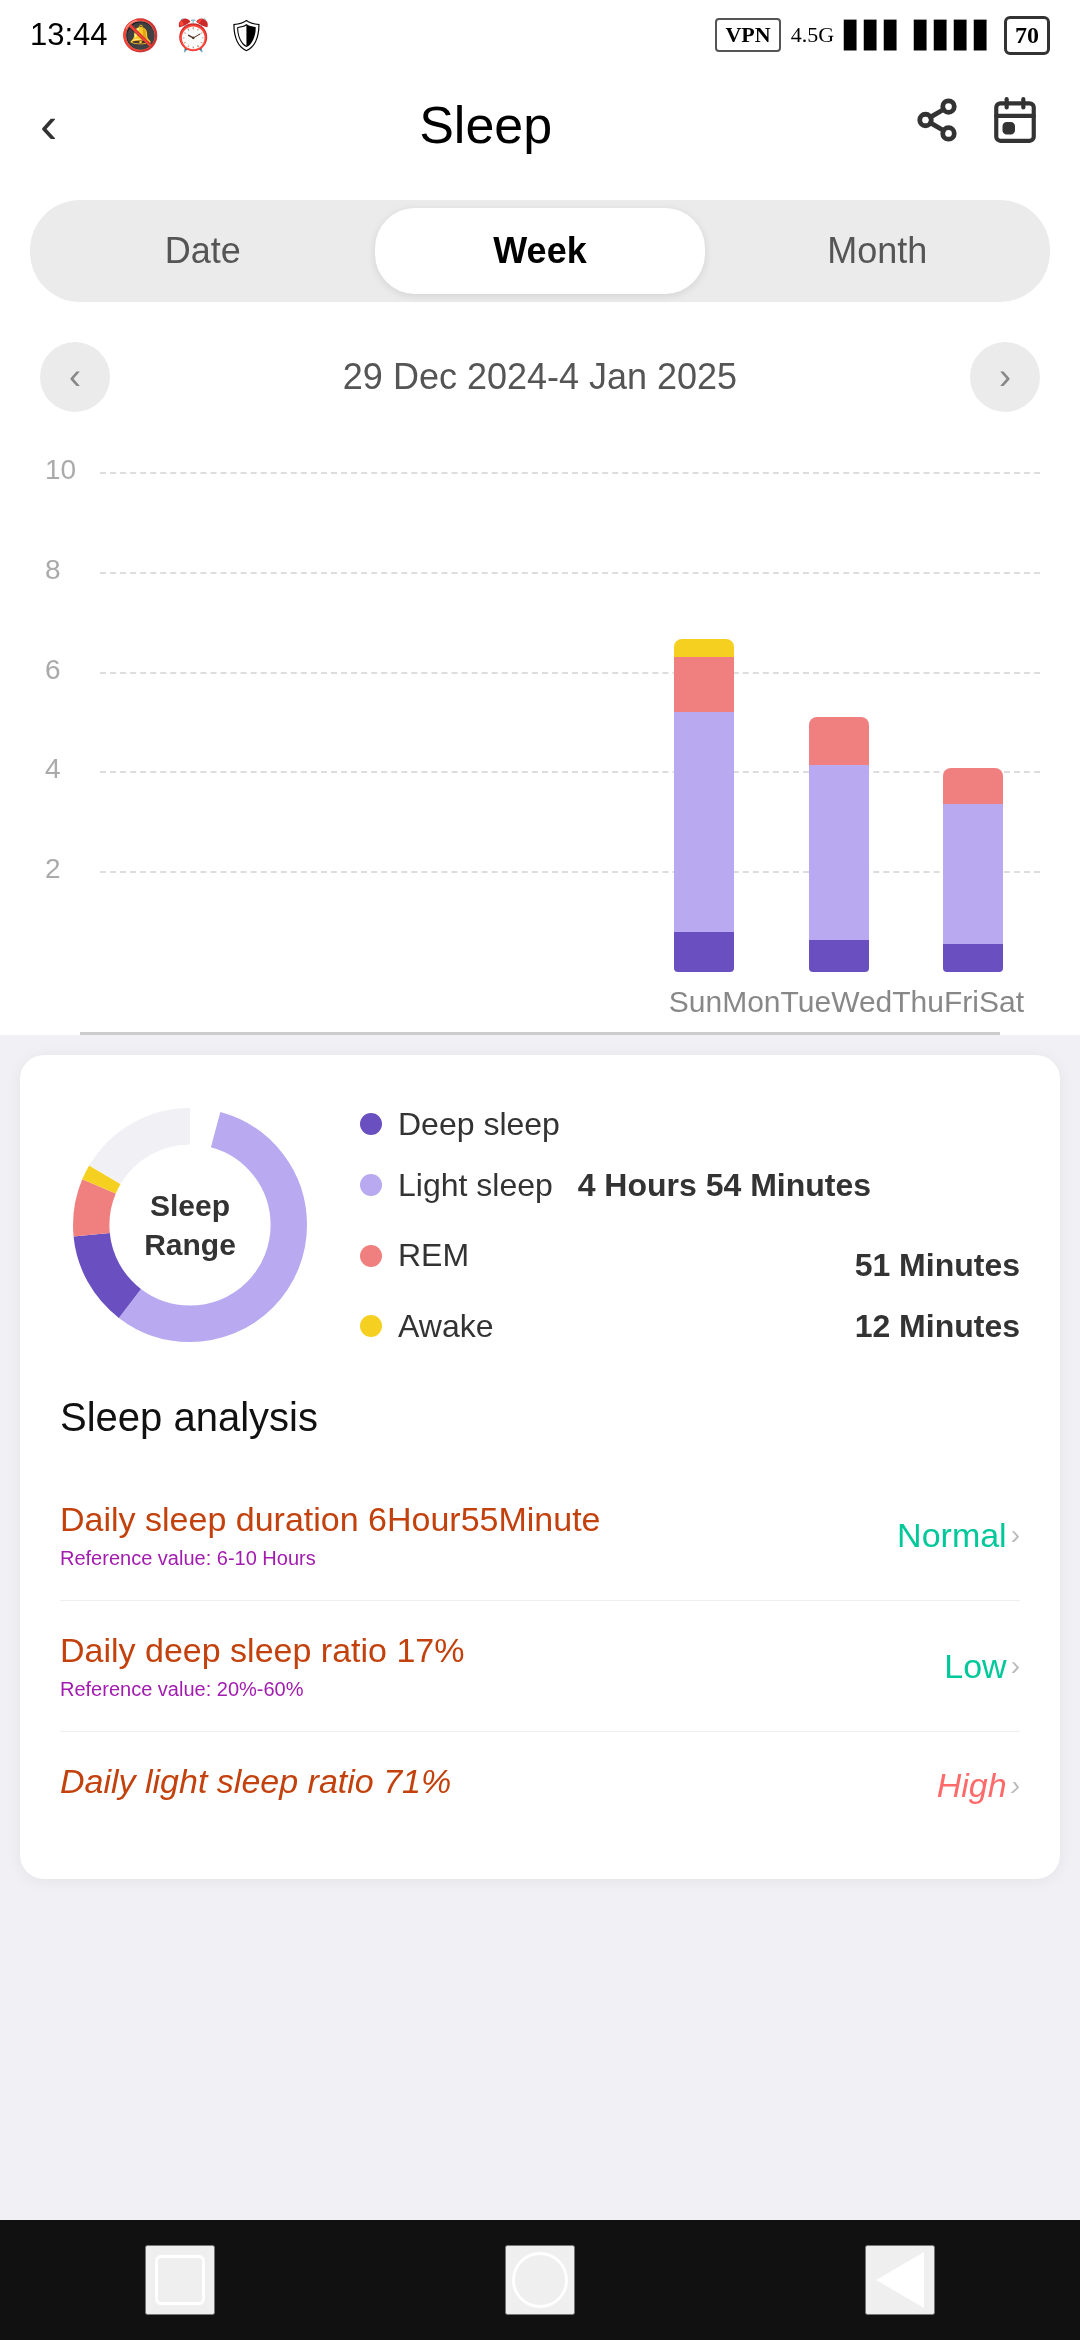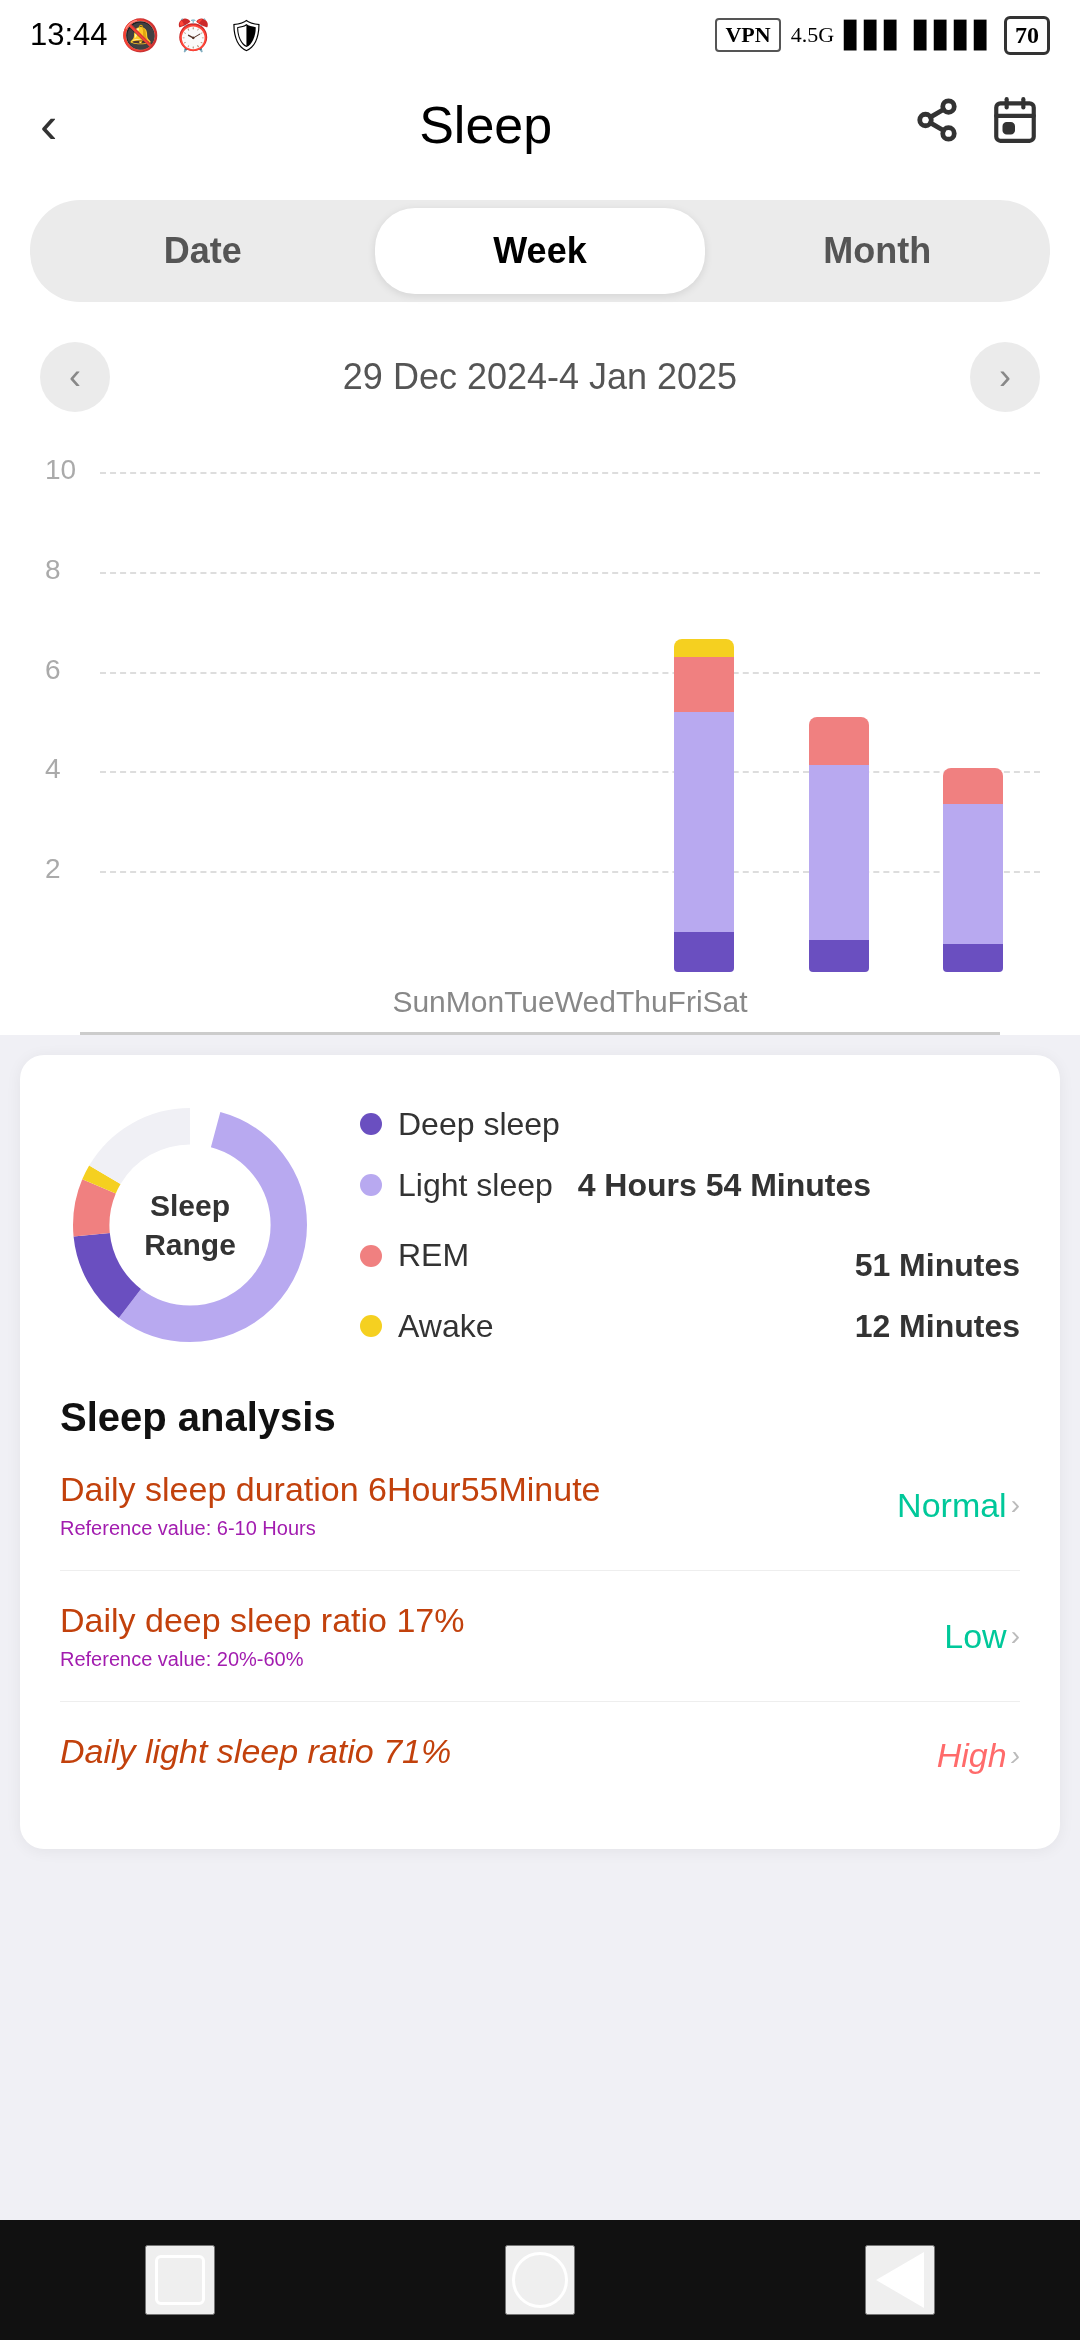--- a/index.html
+++ b/index.html
@@ -63,21 +63,21 @@
       padding: 8px;
       gap: 8px;
     }
     .tab-btn {
       flex: 1;
       padding: 22px 0;
       border-radius: 40px;
       border: none;
       background: transparent;
       font-size: 36px;
-      font-weight: 700;
+      font-weight: 400;
       cursor: pointer;
       color: #555;
     }
     .tab-btn.active {
       background: #fff;
       color: #000;
       font-weight: 600;
       box-shadow: 0 2px 8px rgba(0,0,0,0.1);
     }
 
@@ -162,23 +162,23 @@
     }
     .bar-awake { background: #f5d020; border-radius: 8px 8px 0 0; }
     .bar-rem { background: #f08080; }
     .bar-light { background: #b8a9f0; }
     .bar-deep { background: #6a4fc0; border-radius: 0 0 4px 4px; }
 
     .chart-x-labels {
       position: absolute;
       bottom: 0;
       left: 60px;
-      right: 0;
-      display: flex;
-      justify-content: center;
+      right: 16px;
+      display: flex;
+      justify-content: flex-end;
       height: 60px;
       align-items: center;
     }
     .x-label { font-size: 30px; color: #888; }
 
     
     .chart-bottom-line {
       height: 3px;
       background: #ccc;
       margin: 0 40px;
@@ -243,22 +243,23 @@
       height: 22px;
       border-radius: 50%;
       flex-shrink: 0;
     }
     .legend-value { font-weight: 600; }
 
     
     .analysis-section { margin-top: 10px; }
     .analysis-title {
       font-size: 40px;
-      font-weight: 700;
+      font-weight: 400;
       color: #111;
+      margin-bottom: 30px;
     }
     .analysis-item {
       padding: 30px 0;
       border-bottom: 1px solid #eee;
       display: flex;
       justify-content: space-between;
       align-items: center;
     }
     .analysis-item-left {}
     .analysis-item-name {

